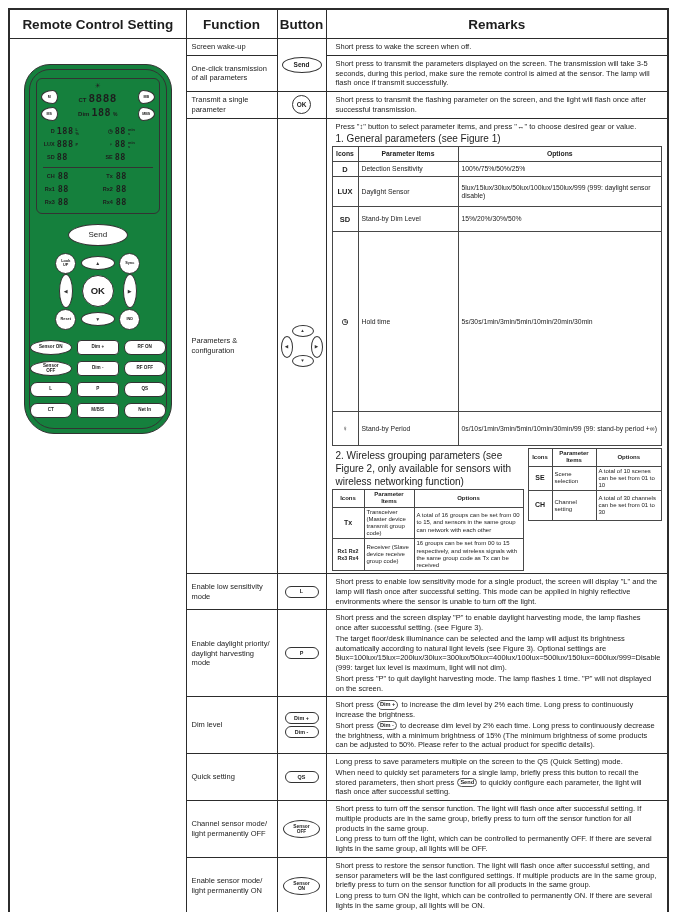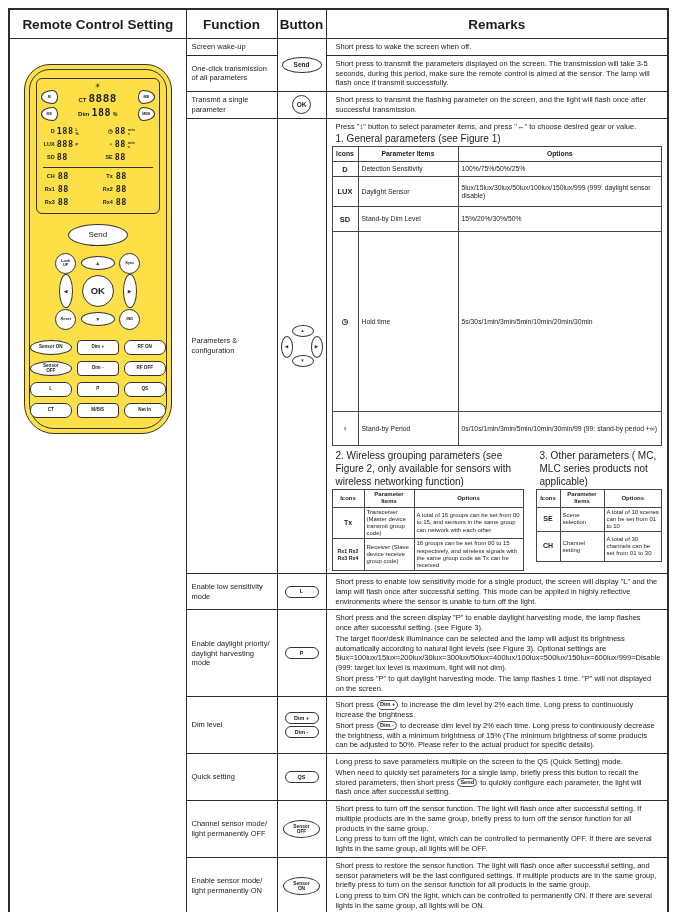--- a/index.html
+++ b/index.html
@@ -50,29 +50,29 @@
 
   
   .press-line{margin:1px 0 3px 0;}
   .sub-title{margin:2px 0 1px 0;font-size:10px;}
   table.sub{border-collapse:collapse;width:100%;}
   table.sub th, table.sub td{border:1px solid #474747;padding:1px 3px;font-size:6.8px;line-height:1.2;}
   table.sub th{text-align:center;font-weight:bold;}
   table.sub td.icon-cell{text-align:center;font-weight:bold;font-size:7.5px;}
   table.sub.dense th, table.sub.dense td{font-size:6px;padding:1px 2px;}
   table.sub.dense td.icon-cell{font-size:7px;}
-  .two-col{display:flex;gap:12px;align-items:stretch;margin-top:2px;}
+  .two-col{display:flex;gap:4px;align-items:stretch;margin-top:2px;}
   .two-col .colL{width:192px;flex:0 0 auto;display:flex;flex-direction:column;}
   .two-col .colR{flex:1 1 auto;display:flex;flex-direction:column;}
   .rx-icon{font-size:5.3px !important;line-height:1.25;}
   .rx-icon span{display:block;width:26px;margin:0 auto;text-align:center;}
 
   
   .remote{width:148px;margin:24px auto 0 auto;border:1.6px solid #333;
-          border-radius:26px 26px 30px 30px;padding:4px;box-sizing:border-box;background:#fde047;}
+          border-radius:26px 26px 30px 30px;padding:4px;box-sizing:border-box;background:#15803d;}
   .remote-inner{border:1px solid #333;border-radius:21px 21px 25px 25px;padding:8px 6px 10px 6px;}
   .lcd{border:1.4px solid #333;border-radius:6px;padding:3px 4px 5px 4px;position:relative;}
   .lcd-sun{text-align:center;font-size:7px;line-height:7px;color:#222;}
   .lcd-top{display:flex;align-items:center;justify-content:space-between;margin-top:1px;}
   .mode-arrows{display:flex;flex-direction:column;gap:3px;}
   .marrow{width:15px;height:12px;border:1px solid #333;display:flex;align-items:center;justify-content:center;
           font-size:3.6px;font-weight:bold;color:#222;background:#fff;}
   .mode-arrows.left .marrow{border-radius:70% 30% 30% 70% / 50%;}
   .mode-arrows.right .marrow{border-radius:30% 70% 70% 30% / 50%;}
   .ctdim{text-align:center;}
@@ -441,21 +441,20 @@
                       <td class="icon-cell rx-icon">
                         <span>Rx1 Rx2 Rx3 Rx4</span>
                       </td>
                       <td>Receiver (Slave device receive group code)</td>
                       <td>16 groups can be set from 00 to 15 respectively, and wireless signals with the same group code as Tx can be received</td>
                     </tr>
                   </tbody>
             </table>
           </div>
           <div class="colR">
-            <p class="sub-title">3. Other parameters ( MC, MLC series products not applicable)</p>
             <table class="sub dense">
               <colgroup>
                     <col style="width:24px">
                     <col style="width:44px">
                     <col>
                   </colgroup>
               <thead>
                     <tr>
                 <th>Icons</th>
                 <th>Parameter Items</th>

